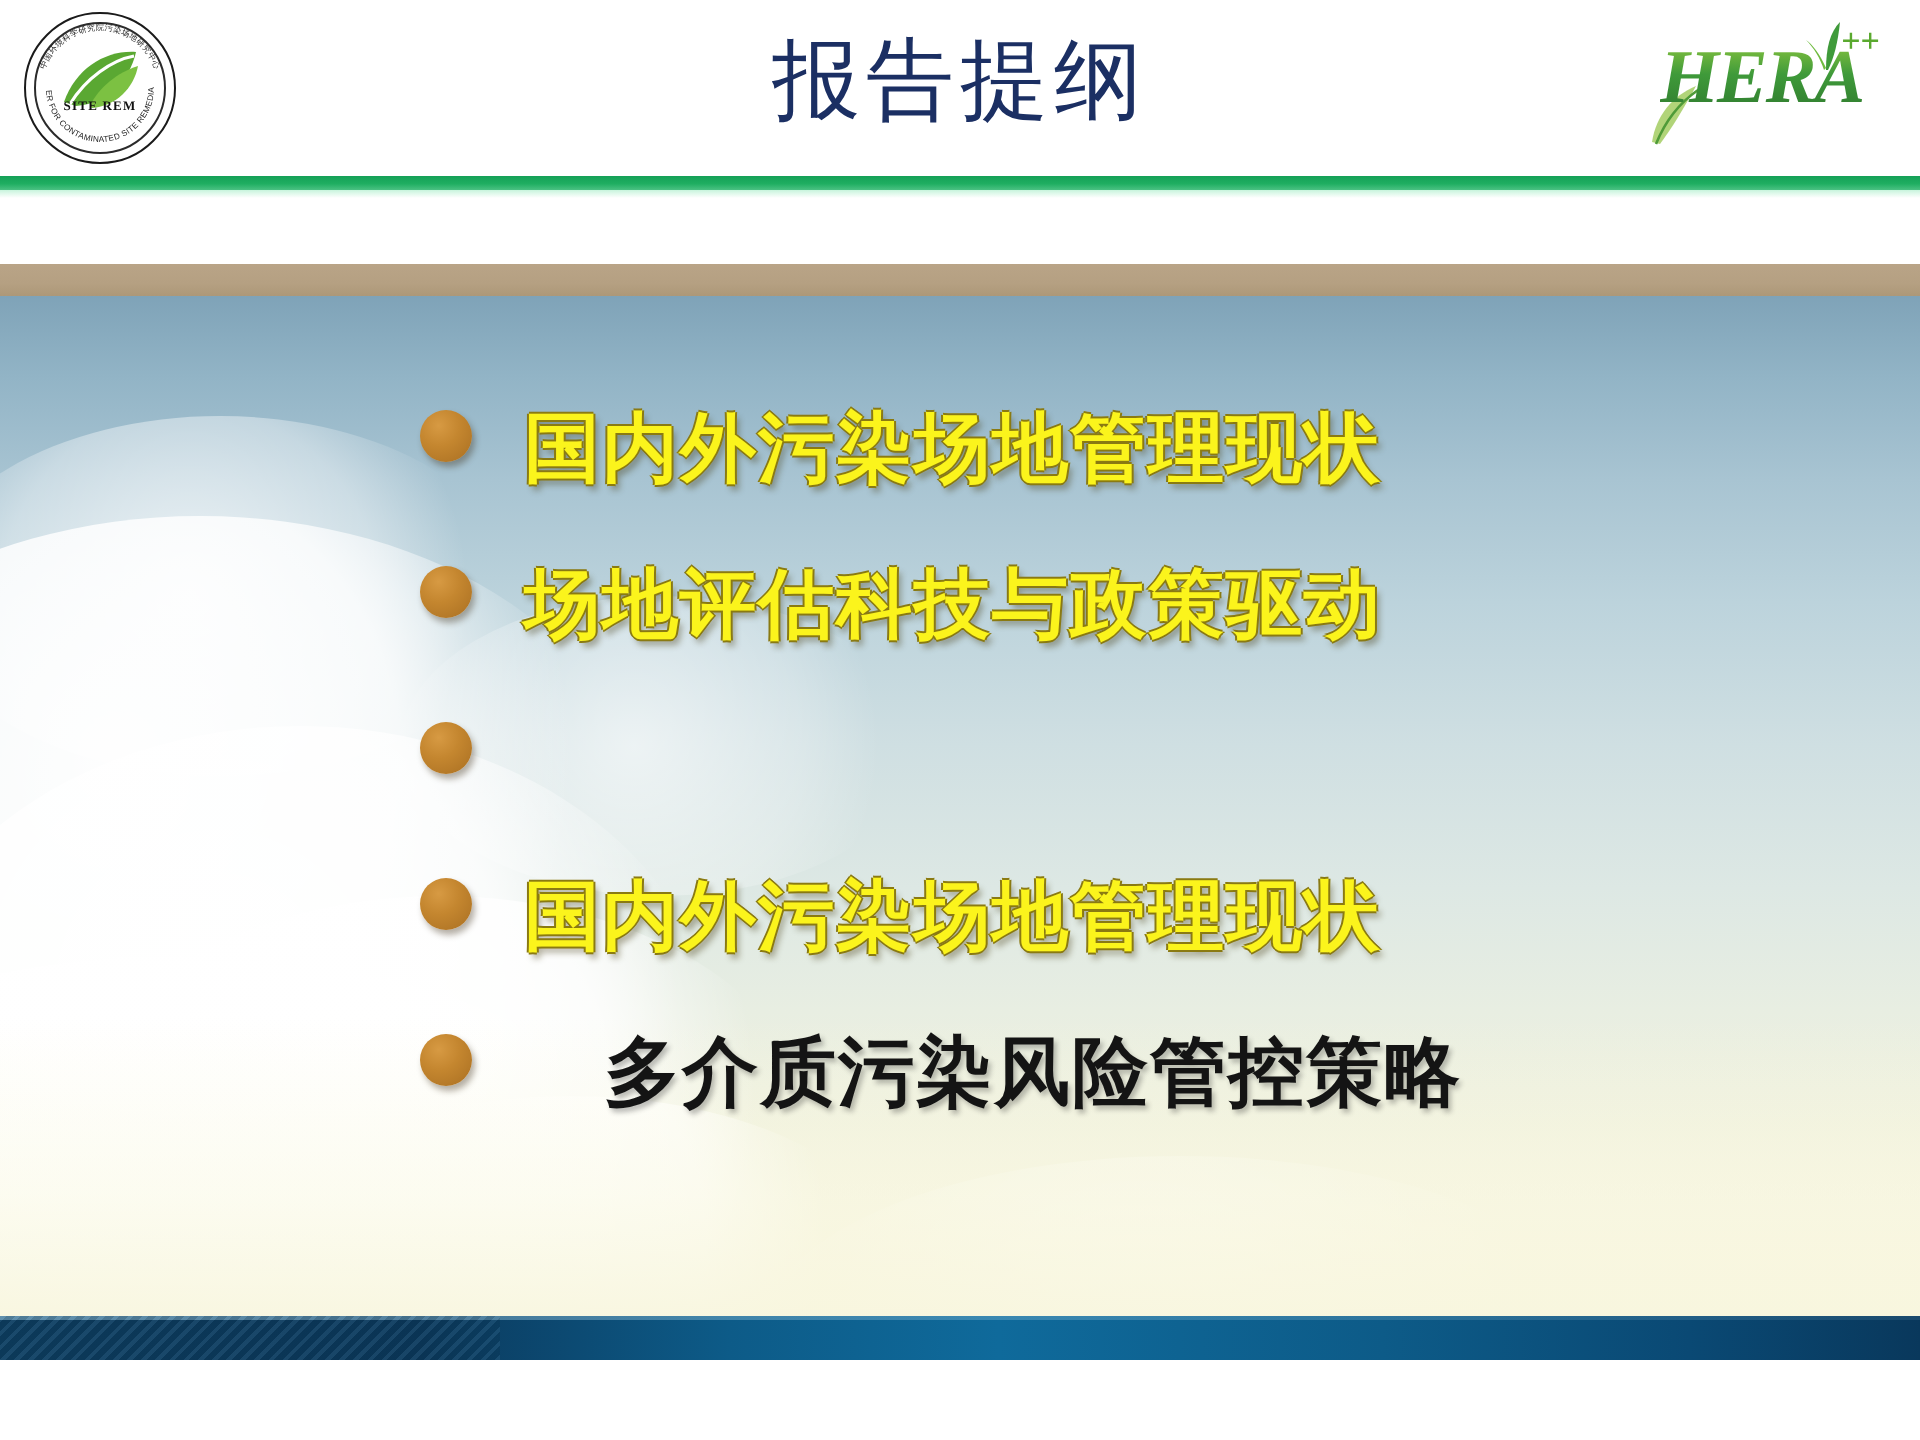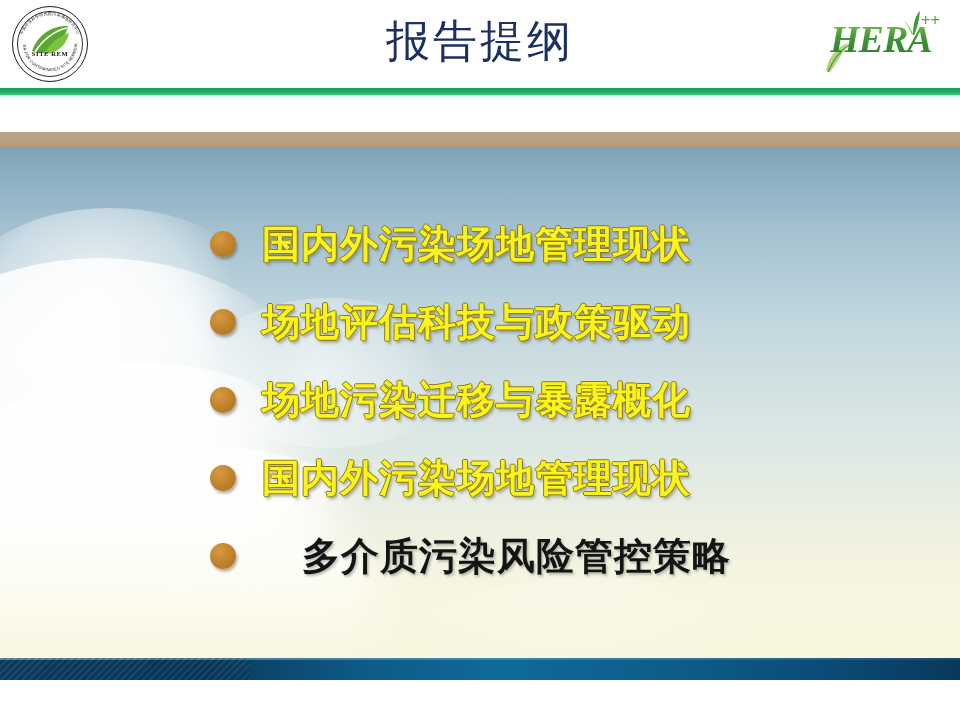--- a/index.html
+++ b/index.html
@@ -225,21 +225,21 @@
 
   
   .outline {
     position: absolute;
     left: 210px;
     top: 205px;
     width: 620px;
   }
   .bullet-row {
     display: flex;
-    align-items: center;
+    align-items: flex-start;
     height: 78px;
   }
   .bullet-dot {
     flex: 0 0 auto;
     width: 26px;
     height: 26px;
     border-radius: 50%;
     margin-right: 26px;
     background: radial-gradient(circle at 36% 30%, #d79a43 0%, #c4862f 42%, #a96f22 100%);
     box-shadow: 1.5px 2.5px 3px rgba(60,45,20,.38);
@@ -374,21 +374,20 @@
       <span class="bullet-text yellow">国内外污染场地管理现状</span>
     </div>
 
     <div class="bullet-row">
       <span class="bullet-dot"></span>
       <span class="bullet-text yellow">场地评估科技与政策驱动</span>
     </div>
 
     <div class="bullet-row">
       <span class="bullet-dot"></span>
-      <span class="bullet-text yellow">场地污染迁移与暴露概化</span>
     </div>
 
     <div class="bullet-row">
       <span class="bullet-dot"></span>
       <span class="bullet-text yellow">国内外污染场地管理现状</span>
     </div>
 
     <div class="bullet-row">
       <span class="bullet-dot"></span>
       <span class="bullet-text dark">多介质污染风险管控策略</span>

